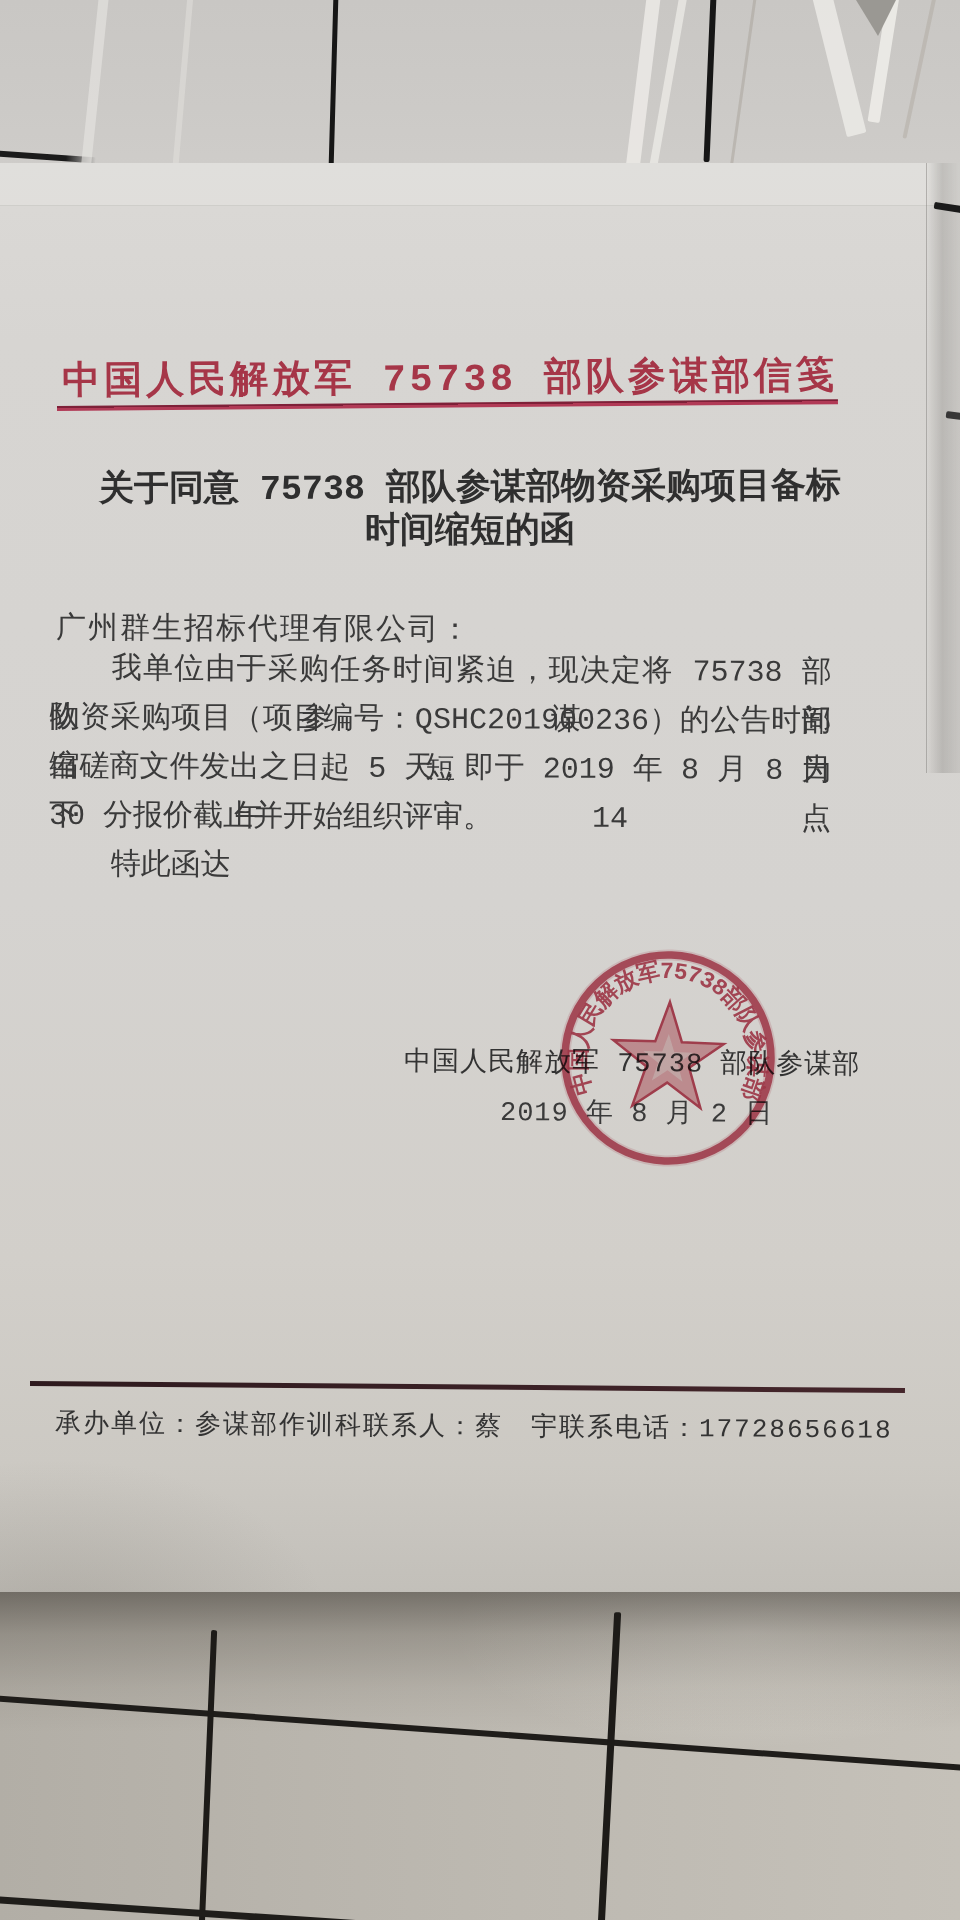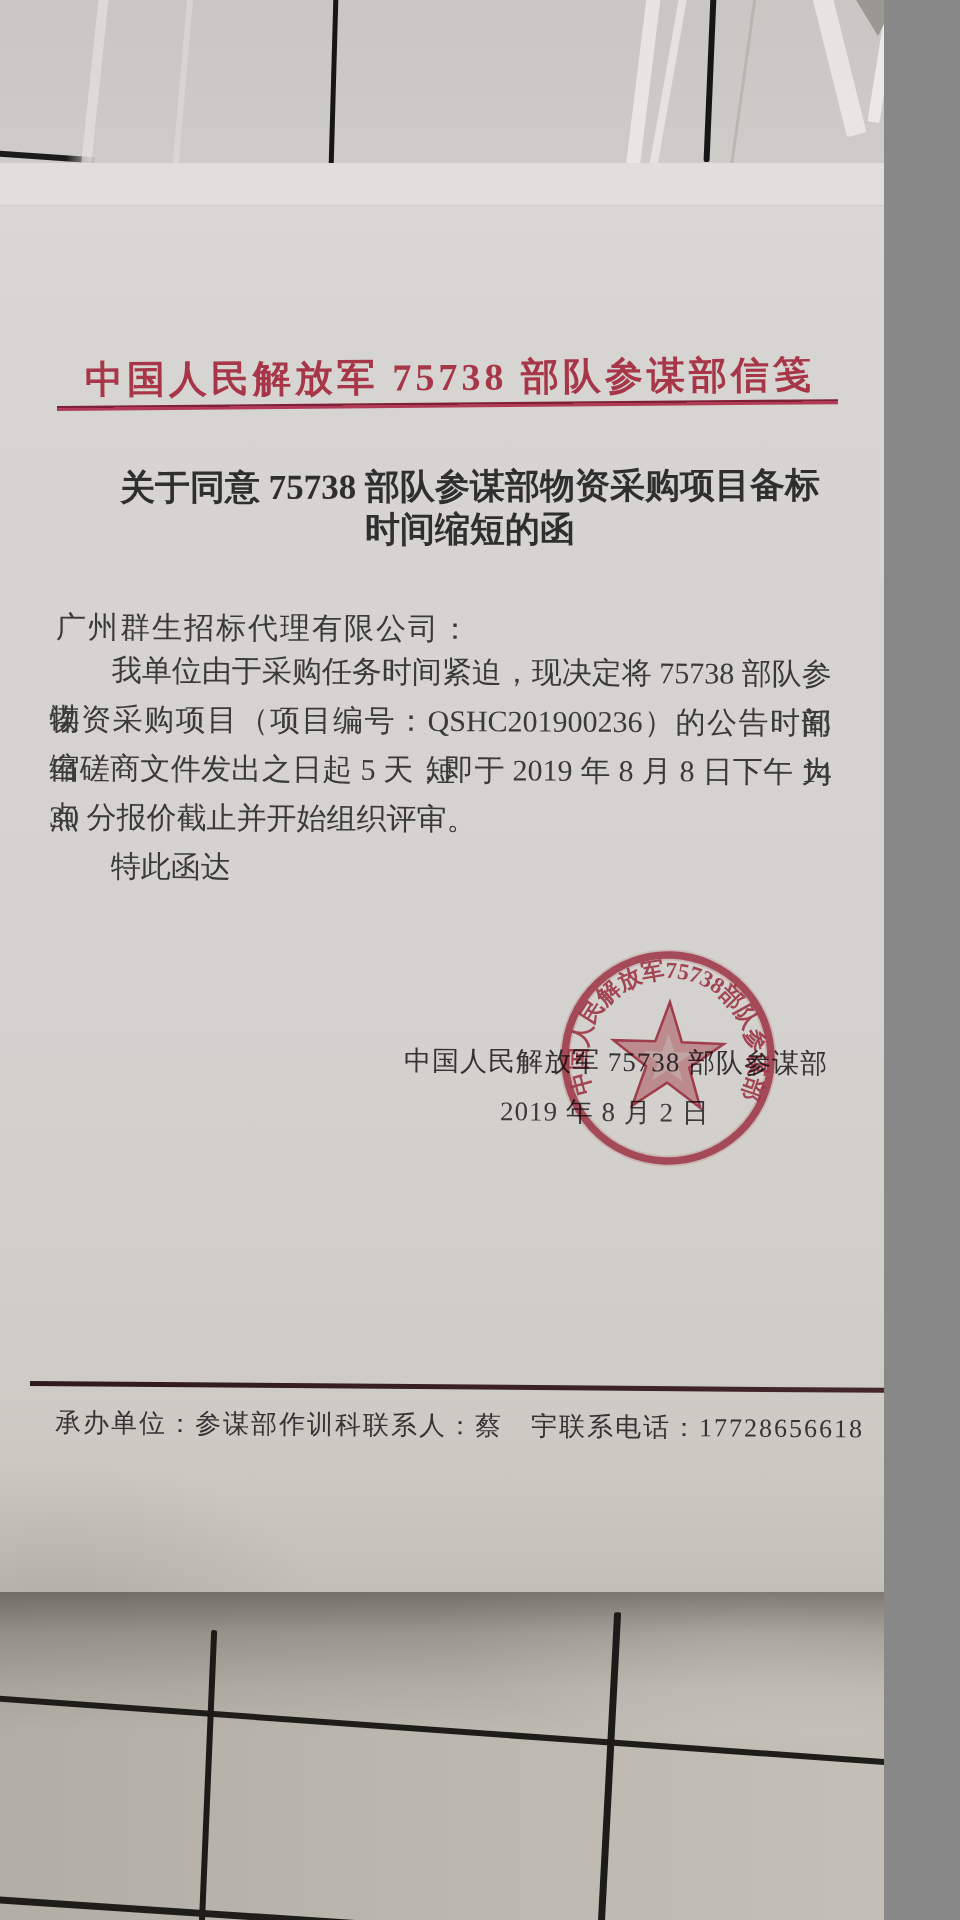--- a/index.html
+++ b/index.html
@@ -1,17 +1,17 @@
 <!DOCTYPE html>
 <html><head>
 <meta charset="utf-8">
 <style>
   html,body{margin:0;padding:0;background:#888;}
-  .scene{position:relative;width:884px;height:1920px;overflow:hidden;
-         background:#cac8c5;font-family:Liberation Serif, serif;}
+  .scene{position:relative;width:960px;height:1920px;overflow:hidden;
+         background:#cac8c5;font-family:Liberation Mono, monospace;}
   .abs{position:absolute;}
 
   
   .tile-top{left:0;top:0;width:960px;height:180px;
     background:linear-gradient(180deg,#c9c7c4 0%,#cccac7 60%,#cfcdca 100%);}
   .groutv{background:#161616;border-radius:2px;}
   .grout-dash{background:#1a1a1a;border-radius:2px;}
   .strip{border-radius:2px;}
   .notch{background:#9a9893;clip-path:polygon(0 0,100% 0,55% 100%);}
 

